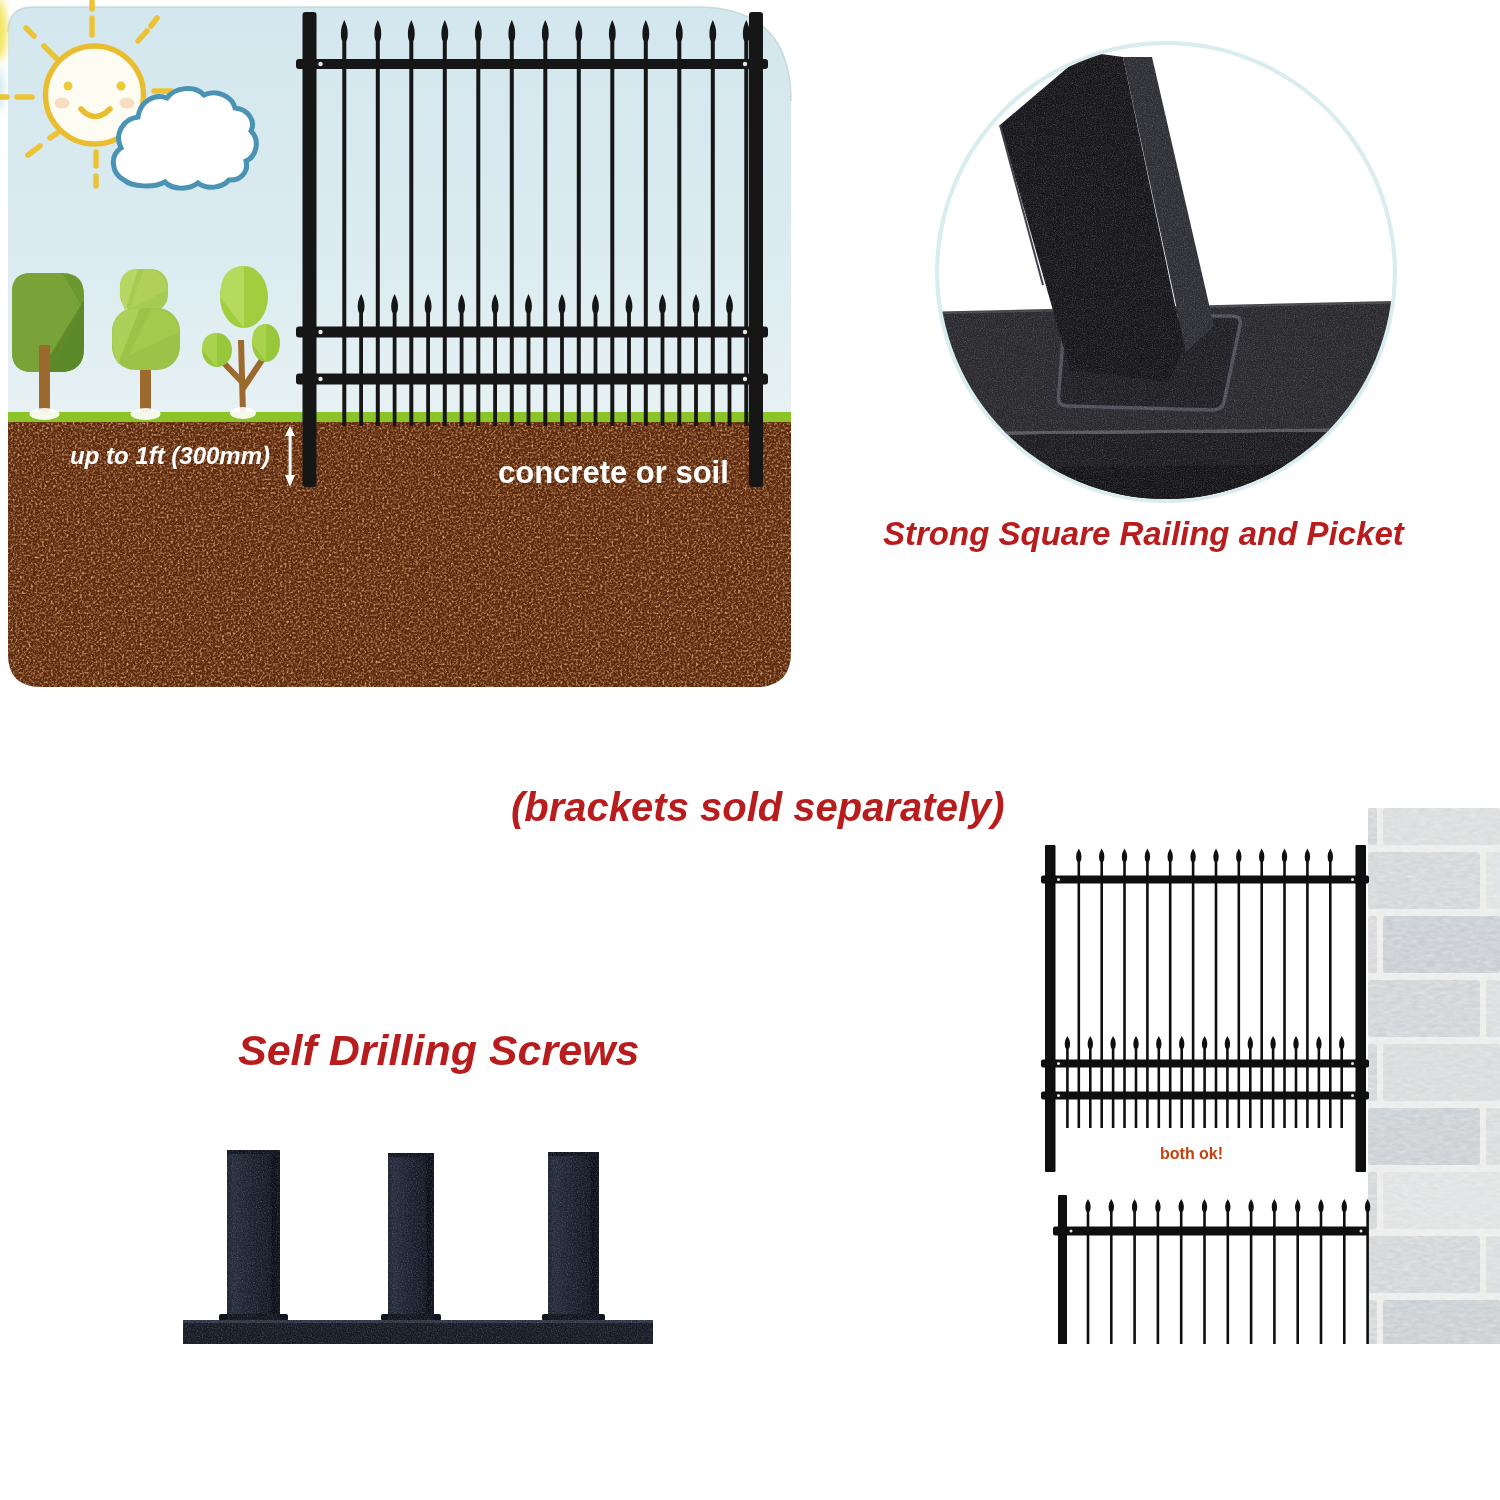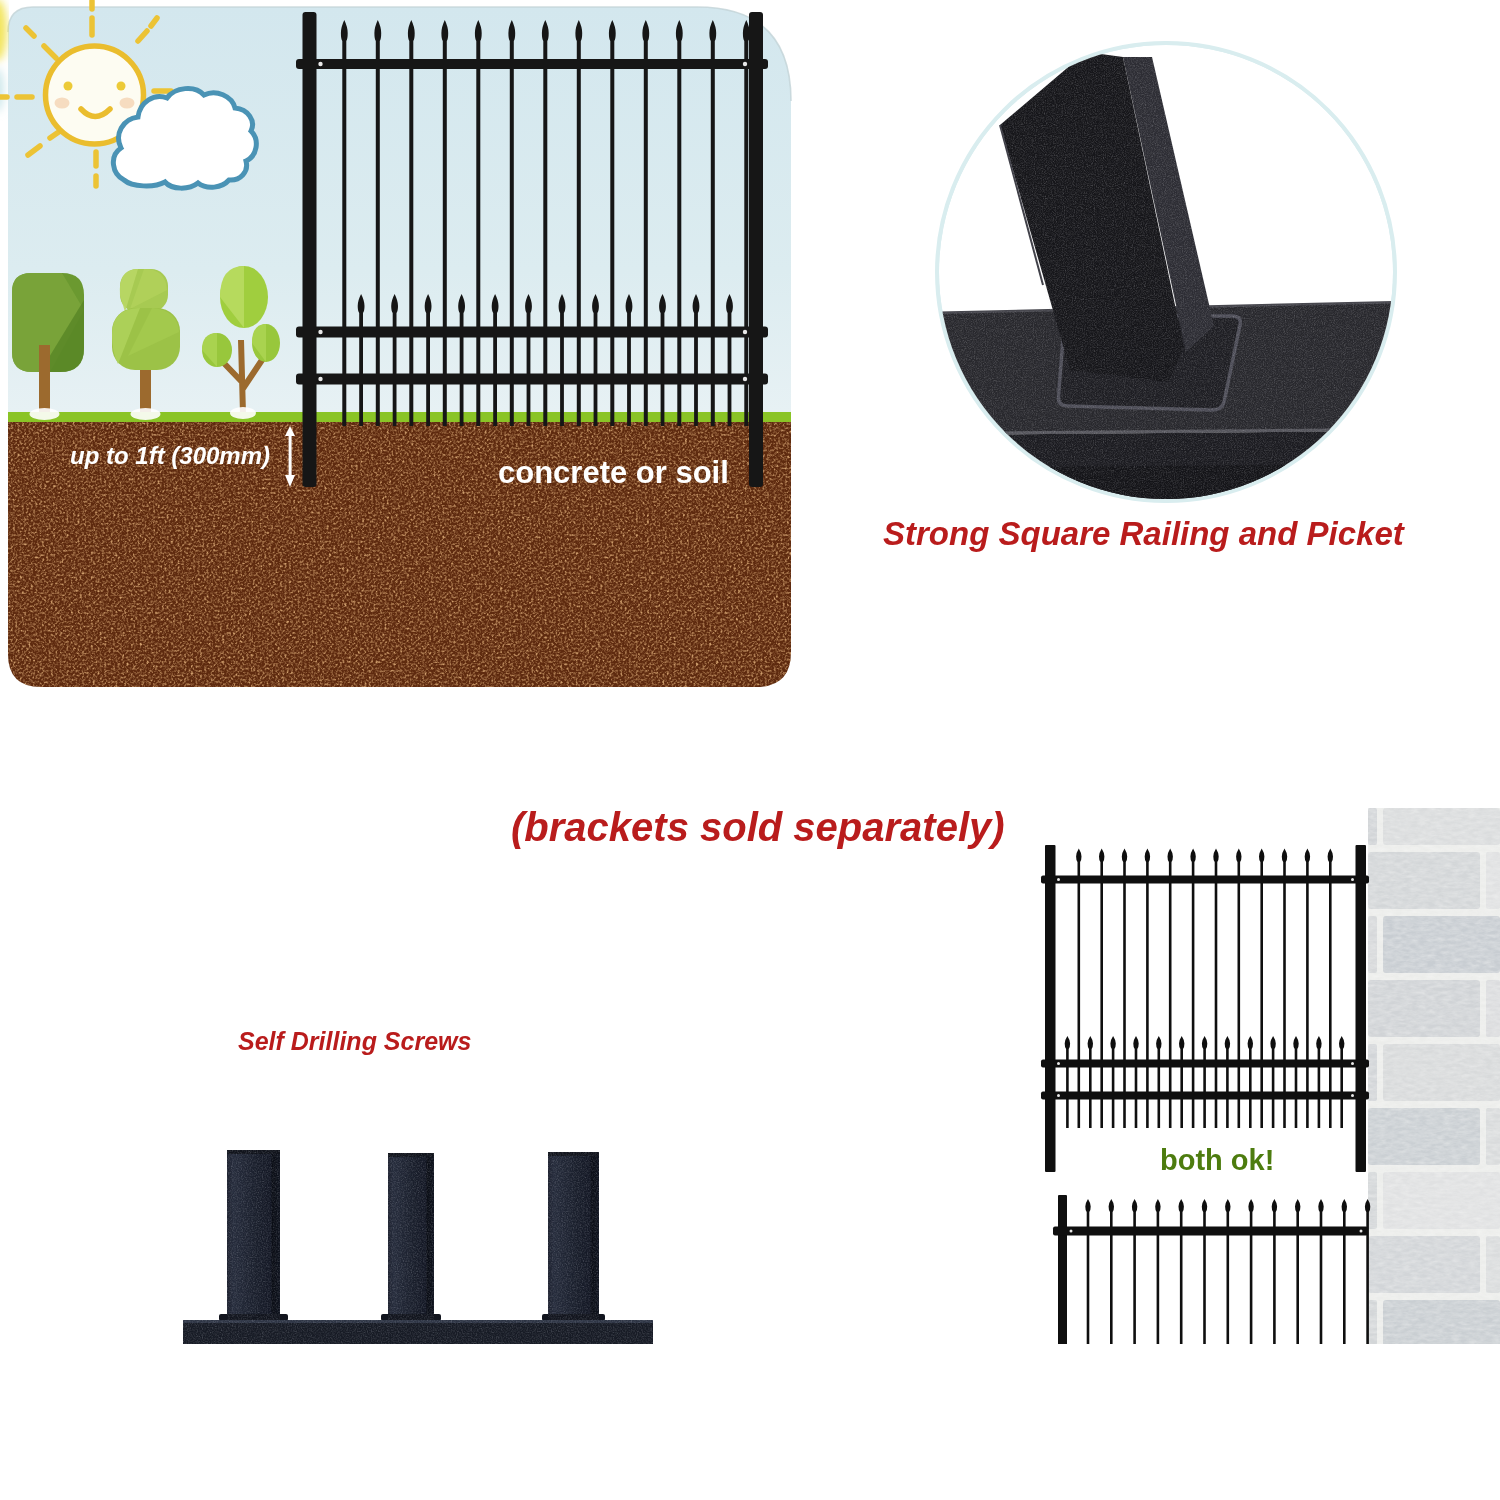--- a/index.html
+++ b/index.html
@@ -1,23 +1,23 @@
 <!DOCTYPE html>
 <html><head>
 <meta charset="utf-8">
 <style>
 html,body{margin:0;padding:0;}
 .page{position:relative;width:1500px;height:1344px;background:#ffffff;overflow:hidden;font-family:"Liberation Sans",sans-serif;}
 .t{position:absolute;white-space:nowrap;font-style:italic;font-weight:bold;color:#b91c1c;line-height:1;}
 .h1{left:96px;top:735px;font-size:53px;}
-.sub{left:511px;top:807px;font-size:40px;}
+.sub{left:511px;top:787px;font-size:40px;}
 .strong{left:883px;top:517px;font-size:33px;}
-.self{left:238px;top:1029px;font-size:25px;}
+.self{left:238px;top:1029px;font-size:43px;}
 .best{left:69px;top:1085px;font-size:33px;}
-.both{left:1160px;top:1146px;font-size:29px;font-style:normal;color:#4d7c0f;}
+.both{left:1160px;top:1146px;font-size:16px;font-style:normal;color:#c2410c;}
 svg{position:absolute;display:block;}
 </style>
 </head>
 <body>
 <div class="page">
 
 <svg id="cartoon" style="left:0;top:0" width="800" height="700" viewBox="0 0 800 700">
 <defs>
 <linearGradient id="skyg" x1="0" y1="0" x2="0" y2="1">
  <stop offset="0" stop-color="#d3e7ee"></stop>

